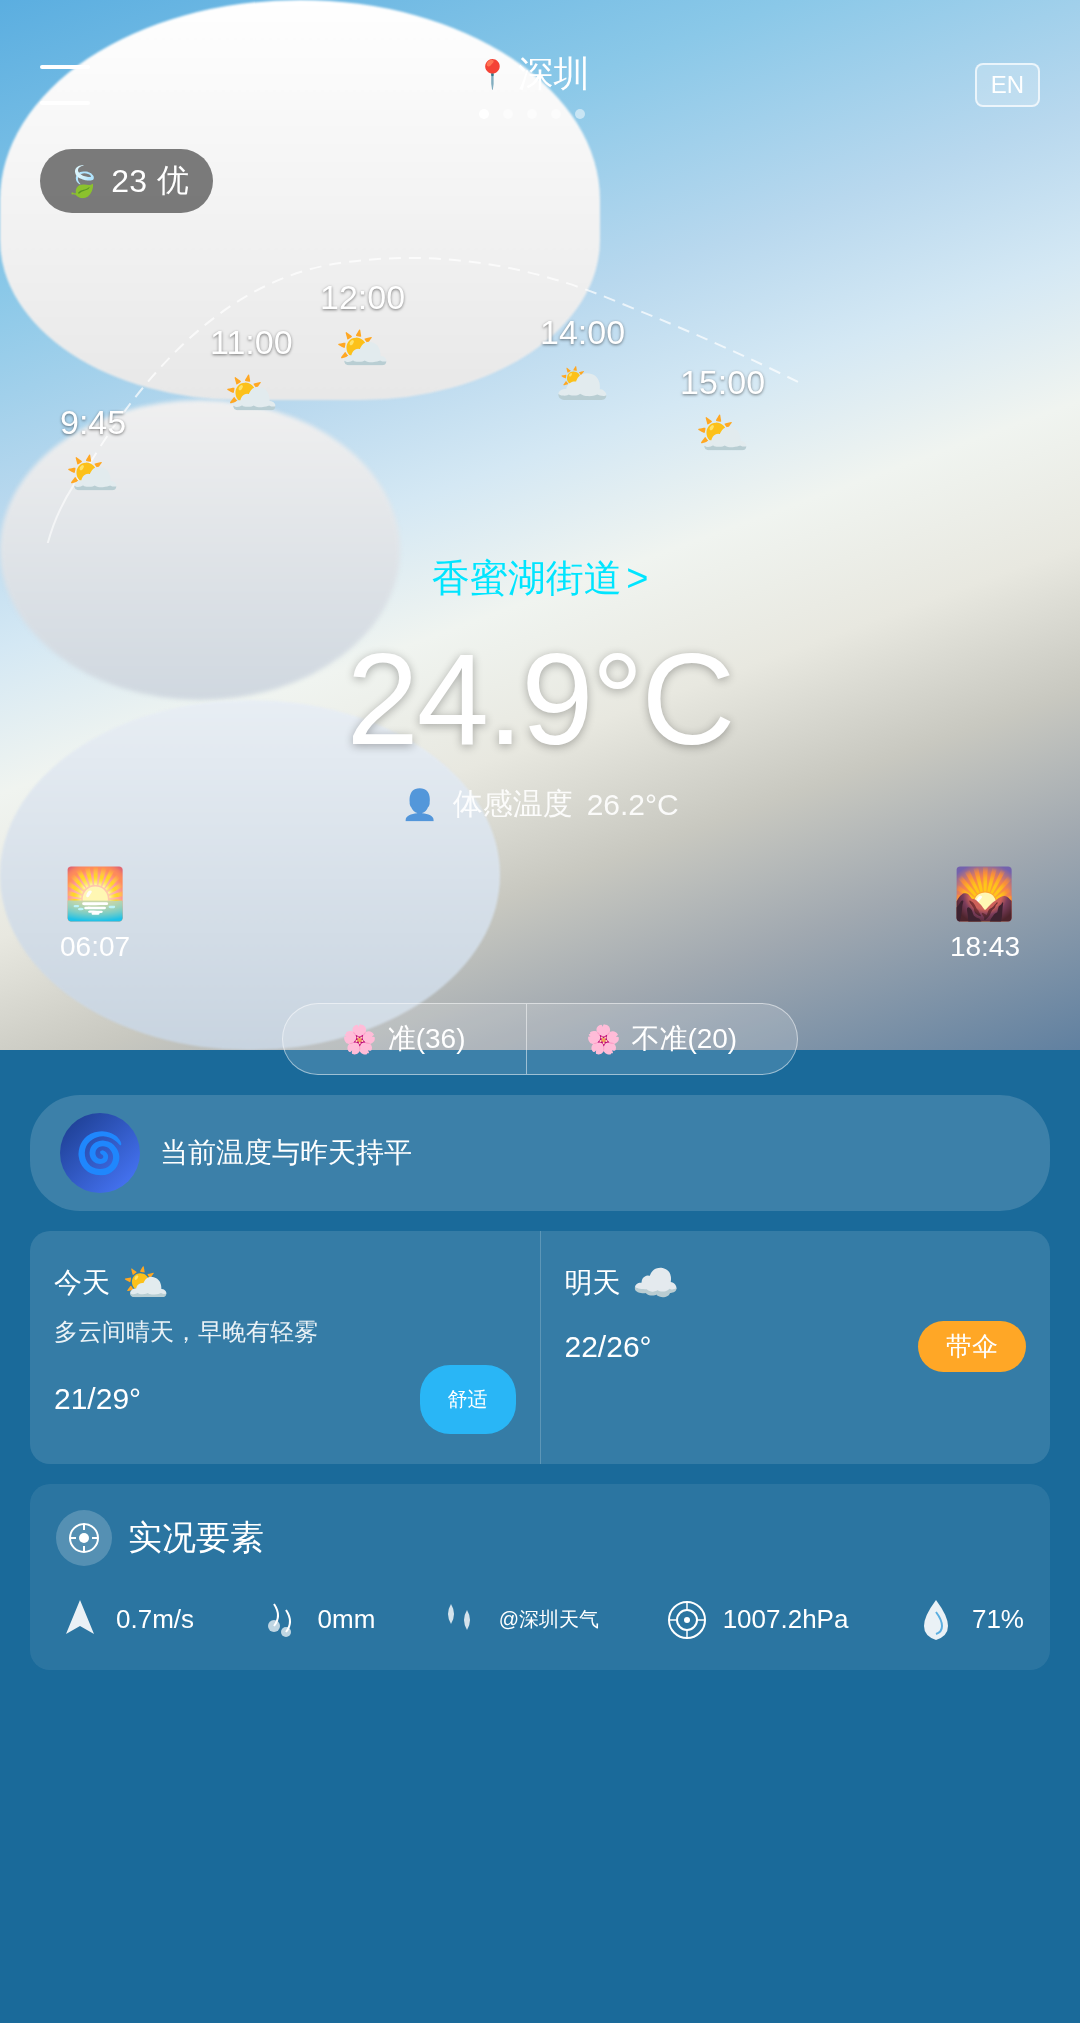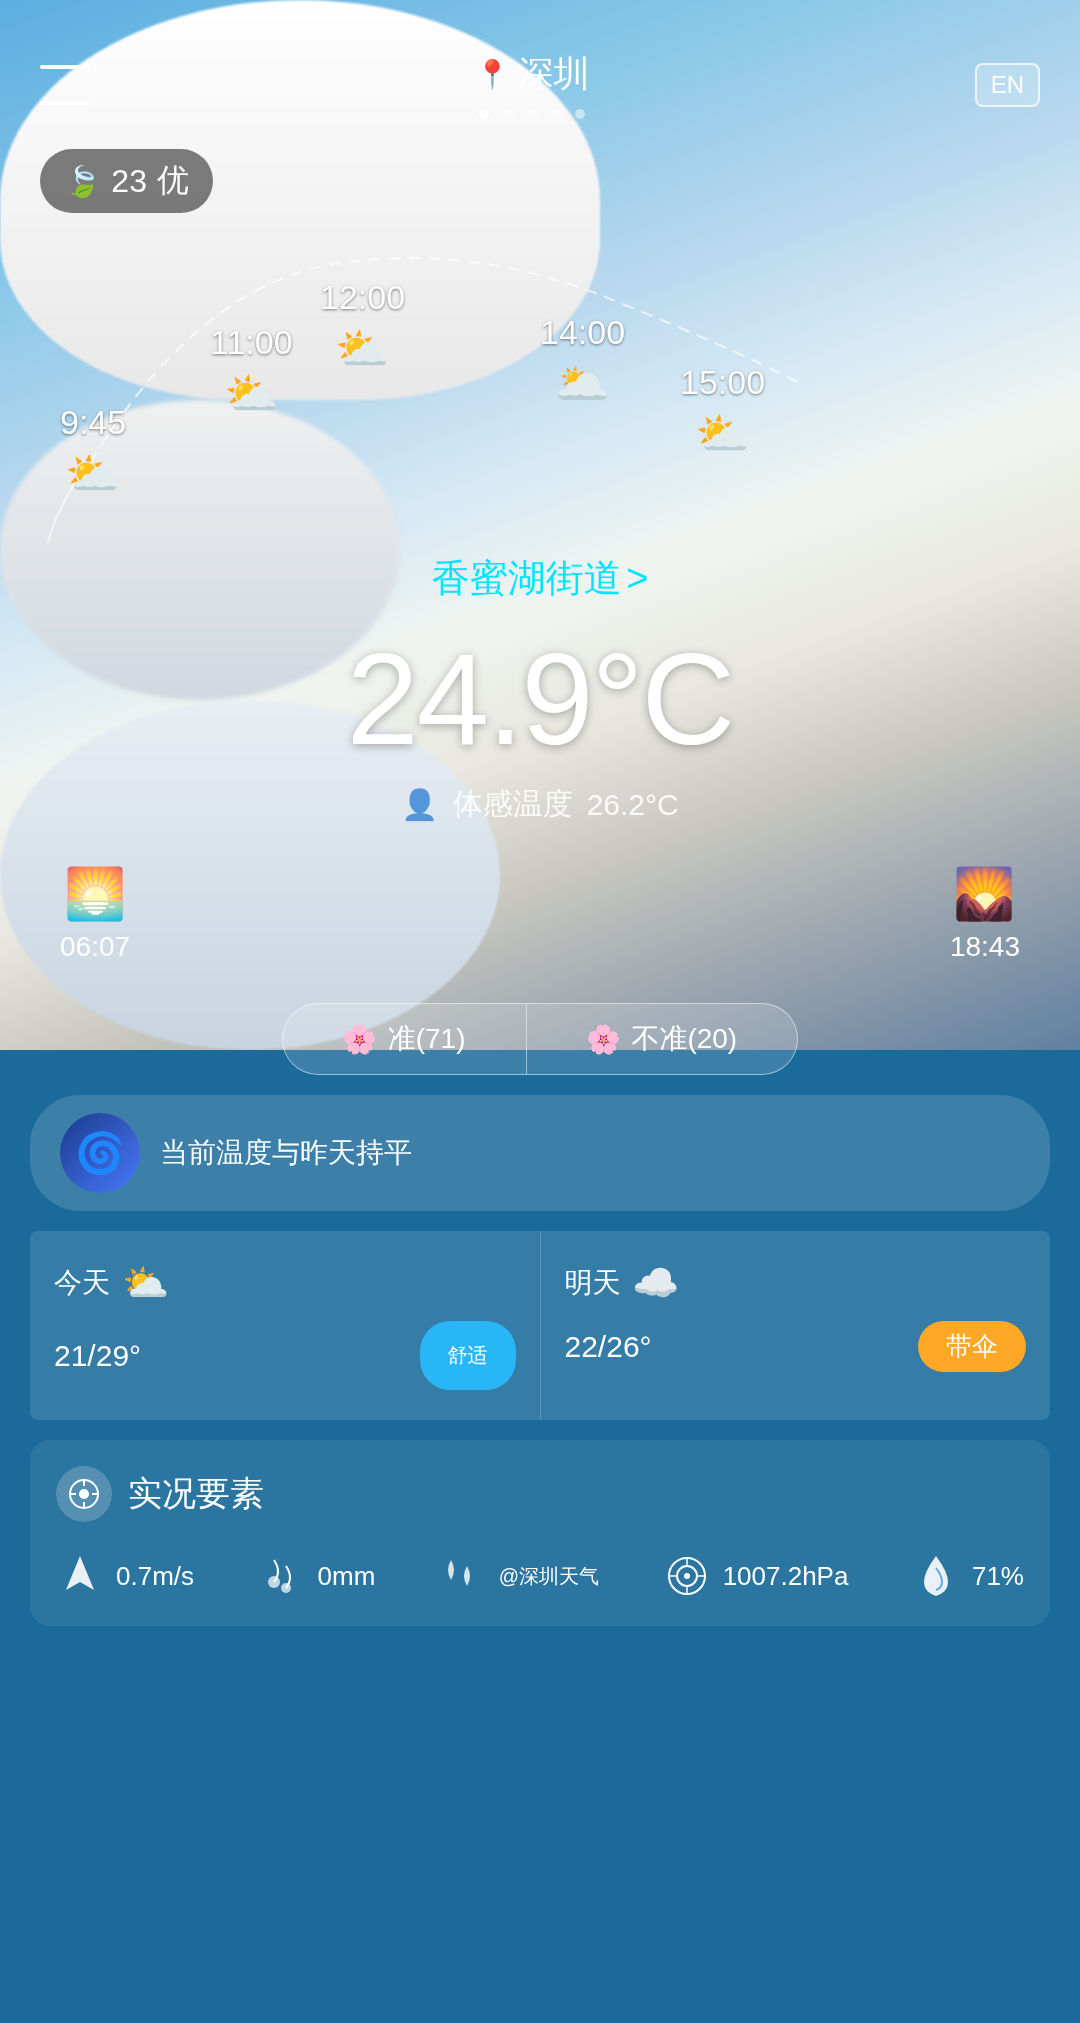--- a/index.html
+++ b/index.html
@@ -266,21 +266,21 @@
       color: white;
       font-size: 28px;
     }
 
     
     .forecast-cards {
       display: flex;
       gap: 0;
       margin: 20px 30px;
       background: rgba(255,255,255,0.12);
-      border-radius: 8px;
+      border-radius: 20px;
       overflow: hidden;
     }
     .forecast-card {
       flex: 1;
       padding: 30px 24px;
     }
     .forecast-card:first-child {
       border-right: 1px solid rgba(255,255,255,0.2);
     }
     .forecast-temp-row {
@@ -457,21 +457,21 @@
     <div class="sun-item">
       <span class="sun-icon">🌄</span>
       <span class="sun-time">18:43</span>
     </div>
   </div>
 
   
   <div class="accuracy-row">
     <button class="acc-btn">
       <span class="acc-flower">🌸</span>
-      <span>准(71)</span>
+      <span>准(36)</span>
     </button>
     <button class="acc-btn">
       <span class="acc-flower">🌸</span>
       <span>不准(20)</span>
     </button>
   </div>
 
   
   <div class="news-banner">
     <div class="news-logo">
@@ -481,20 +481,21 @@
   </div>
 
   
   <div class="forecast-cards">
 
     <div class="forecast-card">
       <div style="display:flex; align-items:center; gap:12px; margin-bottom:10px;">
         <span style="color:white; font-size:28px; font-weight:500;">今天</span>
         <span style="font-size:38px;">⛅</span>
       </div>
+      <div style="color:rgba(255,255,255,0.9); font-size:24px; line-height:1.4;">多云间晴天，早晚有轻雾</div>
       <div class="forecast-temp-row">
         <span class="forecast-temp">21/29°</span>
         <div class="comfort-badge">舒适</div>
       </div>
     </div>
 
     <div class="forecast-card">
       <div style="display:flex; align-items:center; gap:12px; margin-bottom:10px;">
         <span style="color:white; font-size:28px; font-weight:500;">明天</span>
         <span style="font-size:38px;">☁️</span>

